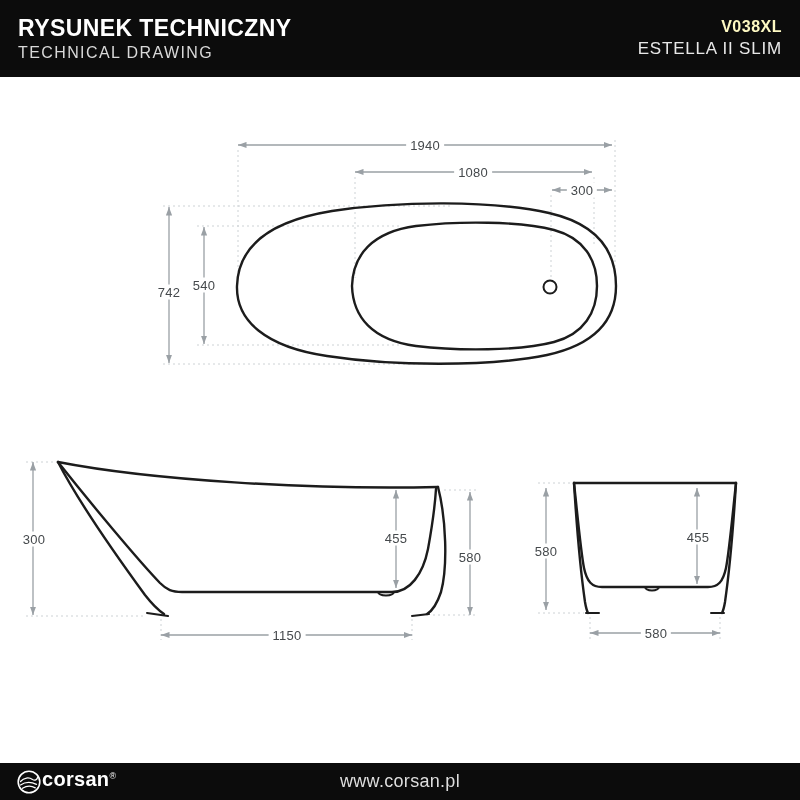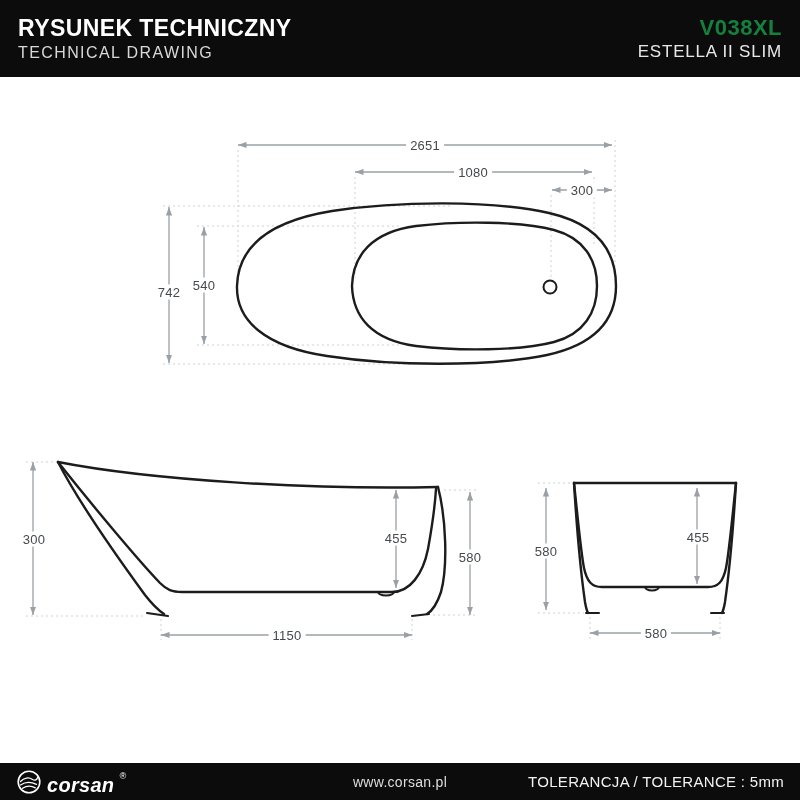--- a/index.html
+++ b/index.html
@@ -6,28 +6,28 @@
   body{font-family:"Liberation Sans", sans-serif; -webkit-font-smoothing:antialiased;}
   #sheet{position:relative;width:800px;height:800px;background:#ffffff;overflow:hidden;}
 
   
   .bar{position:absolute;left:0;width:800px;background:#0c0c0c;color:#fff;box-sizing:border-box;}
   #header{top:0;height:77px;display:flex;justify-content:space-between;align-items:center;padding:0 18px;}
   .hdr-left{display:flex;flex-direction:column;}
   .hdr-right{display:flex;flex-direction:column;align-items:flex-end;}
   .hdr-title{font-size:23px;font-weight:800;letter-spacing:.4px;color:#ffffff;line-height:1.15;}
   .hdr-sub{font-size:16px;font-weight:400;letter-spacing:1.4px;color:#d9d9d9;line-height:1.2;margin-top:2px;}
-  .hdr-code{font-size:22px;font-weight:800;letter-spacing:.5px;color:#15803d;line-height:1.15;}
+  .hdr-code{font-size:16px;font-weight:800;letter-spacing:.5px;color:#fef9c3;line-height:1.15;}
   .hdr-model{font-size:17px;font-weight:400;letter-spacing:.8px;color:#e8e8e8;line-height:1.2;margin-top:2px;}
 
   #footer{top:763px;height:37px;display:flex;justify-content:space-between;align-items:center;padding:0 16px;}
-  .brand{display:flex;align-items:flex-end;gap:5px;font-style:italic;}
+  .brand{display:flex;align-items:flex-start;}
   .brand-text{font-size:20px;font-weight:700;letter-spacing:.3px;color:#ffffff;line-height:1;}
   .reg{font-size:9px;color:#ffffff;align-self:flex-start;margin-top:2px;}
-  .website{font-size:14px;color:#dedede;letter-spacing:.3px;position:absolute;left:50%;transform:translateX(-50%);}
+  .website{font-size:18px;color:#dedede;letter-spacing:.3px;position:absolute;left:50%;transform:translateX(-50%);}
   .tolerance{font-size:15px;color:#f2f2f2;letter-spacing:.3px;}
 
   
   #cad{position:absolute;left:0;top:0;width:800px;height:800px;}
   .outline{fill:none;stroke:#1c1c1c;stroke-width:2.4;stroke-linecap:round;stroke-linejoin:round;}
   .outline-thin{fill:none;stroke:#1c1c1c;stroke-width:2;stroke-linecap:round;}
   .dimline{stroke:#9aa0a5;stroke-width:1.3;fill:none;}
   .extline{stroke:#cdd2d5;stroke-width:1;fill:none;stroke-dasharray:2 3;}
 
   
@@ -103,21 +103,21 @@
       <path class="outline" d="M 574 483 L 736 483"></path>
       <path class="outline" d="M 574 483 C 578 520 581 553 584 568 C 587 582 592 587 602 587 L 708 587 C 718 587 723 582 726 568 C 729 553 732 520 736 483"></path>
       <path class="outline" d="M 574 483 C 577 532 581 574 585 602 C 586 608 587 611 588 613"></path>
       <path class="outline" d="M 736 483 C 733 532 729 574 725 602 C 724 608 723 611 722 613"></path>
       <path class="outline-thin" d="M 586 613 L 599 613"></path>
       <path class="outline-thin" d="M 711 613 L 724 613"></path>
       <path class="outline-thin" d="M 645 587 C 646 591.5 658 591.5 659 587"></path>
     </g>
   </svg>
 
-  <span class="dim" style="left:425px;top:145px;">2651</span>
+  <span class="dim" style="left:425px;top:145px;">1940</span>
   <span class="dim" style="left:473px;top:172px;">1080</span>
   <span class="dim" style="left:582px;top:190px;text-align:right;">300</span>
   <span class="dim" style="left:169px;top:292px;">742</span>
   <span class="dim" style="left:204px;top:285px;">540</span>
 
   <span class="dim" style="left:34px;top:539px;">300</span>
   <span class="dim" style="left:396px;top:538px;">455</span>
   <span class="dim" style="left:470px;top:557px;">580</span>
   <span class="dim" style="left:287px;top:635px;">1150</span>
 
@@ -141,16 +141,15 @@
       <svg width="26" height="26" viewBox="0 0 26 26">
         <circle cx="13" cy="13" r="10.8" fill="none" stroke="#ffffff" stroke-width="1.6"></circle>
         <path d="M4.5 12.5 C8 8.5 13 8 16.5 10.5 C19 12 21 10.5 21.6 8.5" fill="none" stroke="#ffffff" stroke-width="1.3" stroke-linecap="round"></path>
         <path d="M4.5 16 C9 13 15.5 13 20.5 15.3" fill="none" stroke="#ffffff" stroke-width="1.3" stroke-linecap="round"></path>
         <path d="M6.5 19.3 C10.5 16.8 15.5 16.8 19.3 18.8" fill="none" stroke="#ffffff" stroke-width="1.3" stroke-linecap="round"></path>
       </svg>
       <span class="brand-text">corsan</span>
       <span class="reg">®</span>
     </div>
     <span class="website">www.corsan.pl</span>
-    <span class="tolerance">TOLERANCJA / TOLERANCE : 5mm</span>
   </div>
 
 </div>
 
 </body></html>

